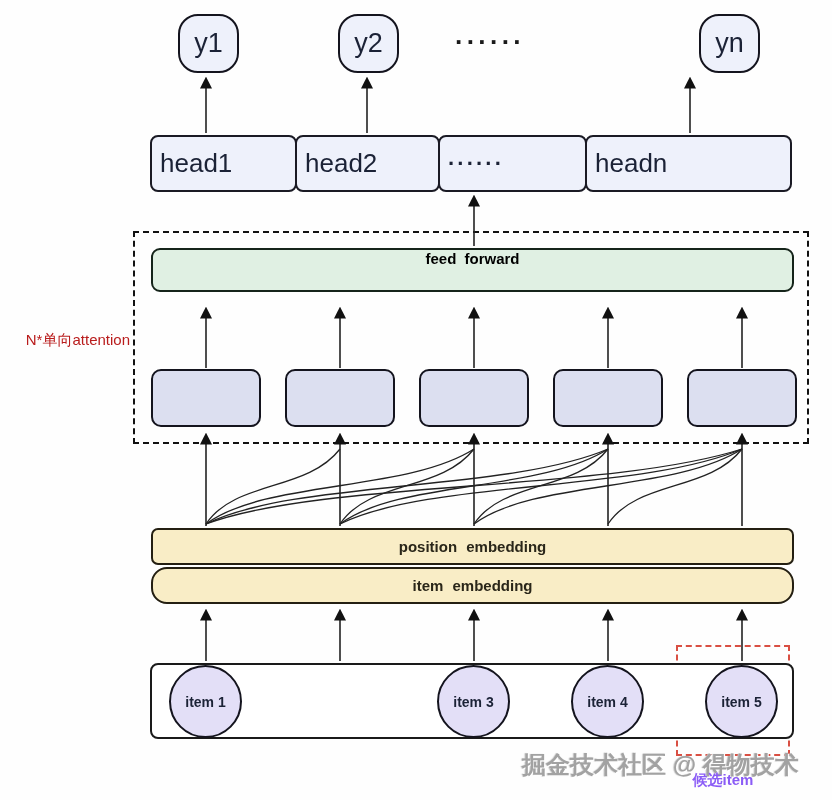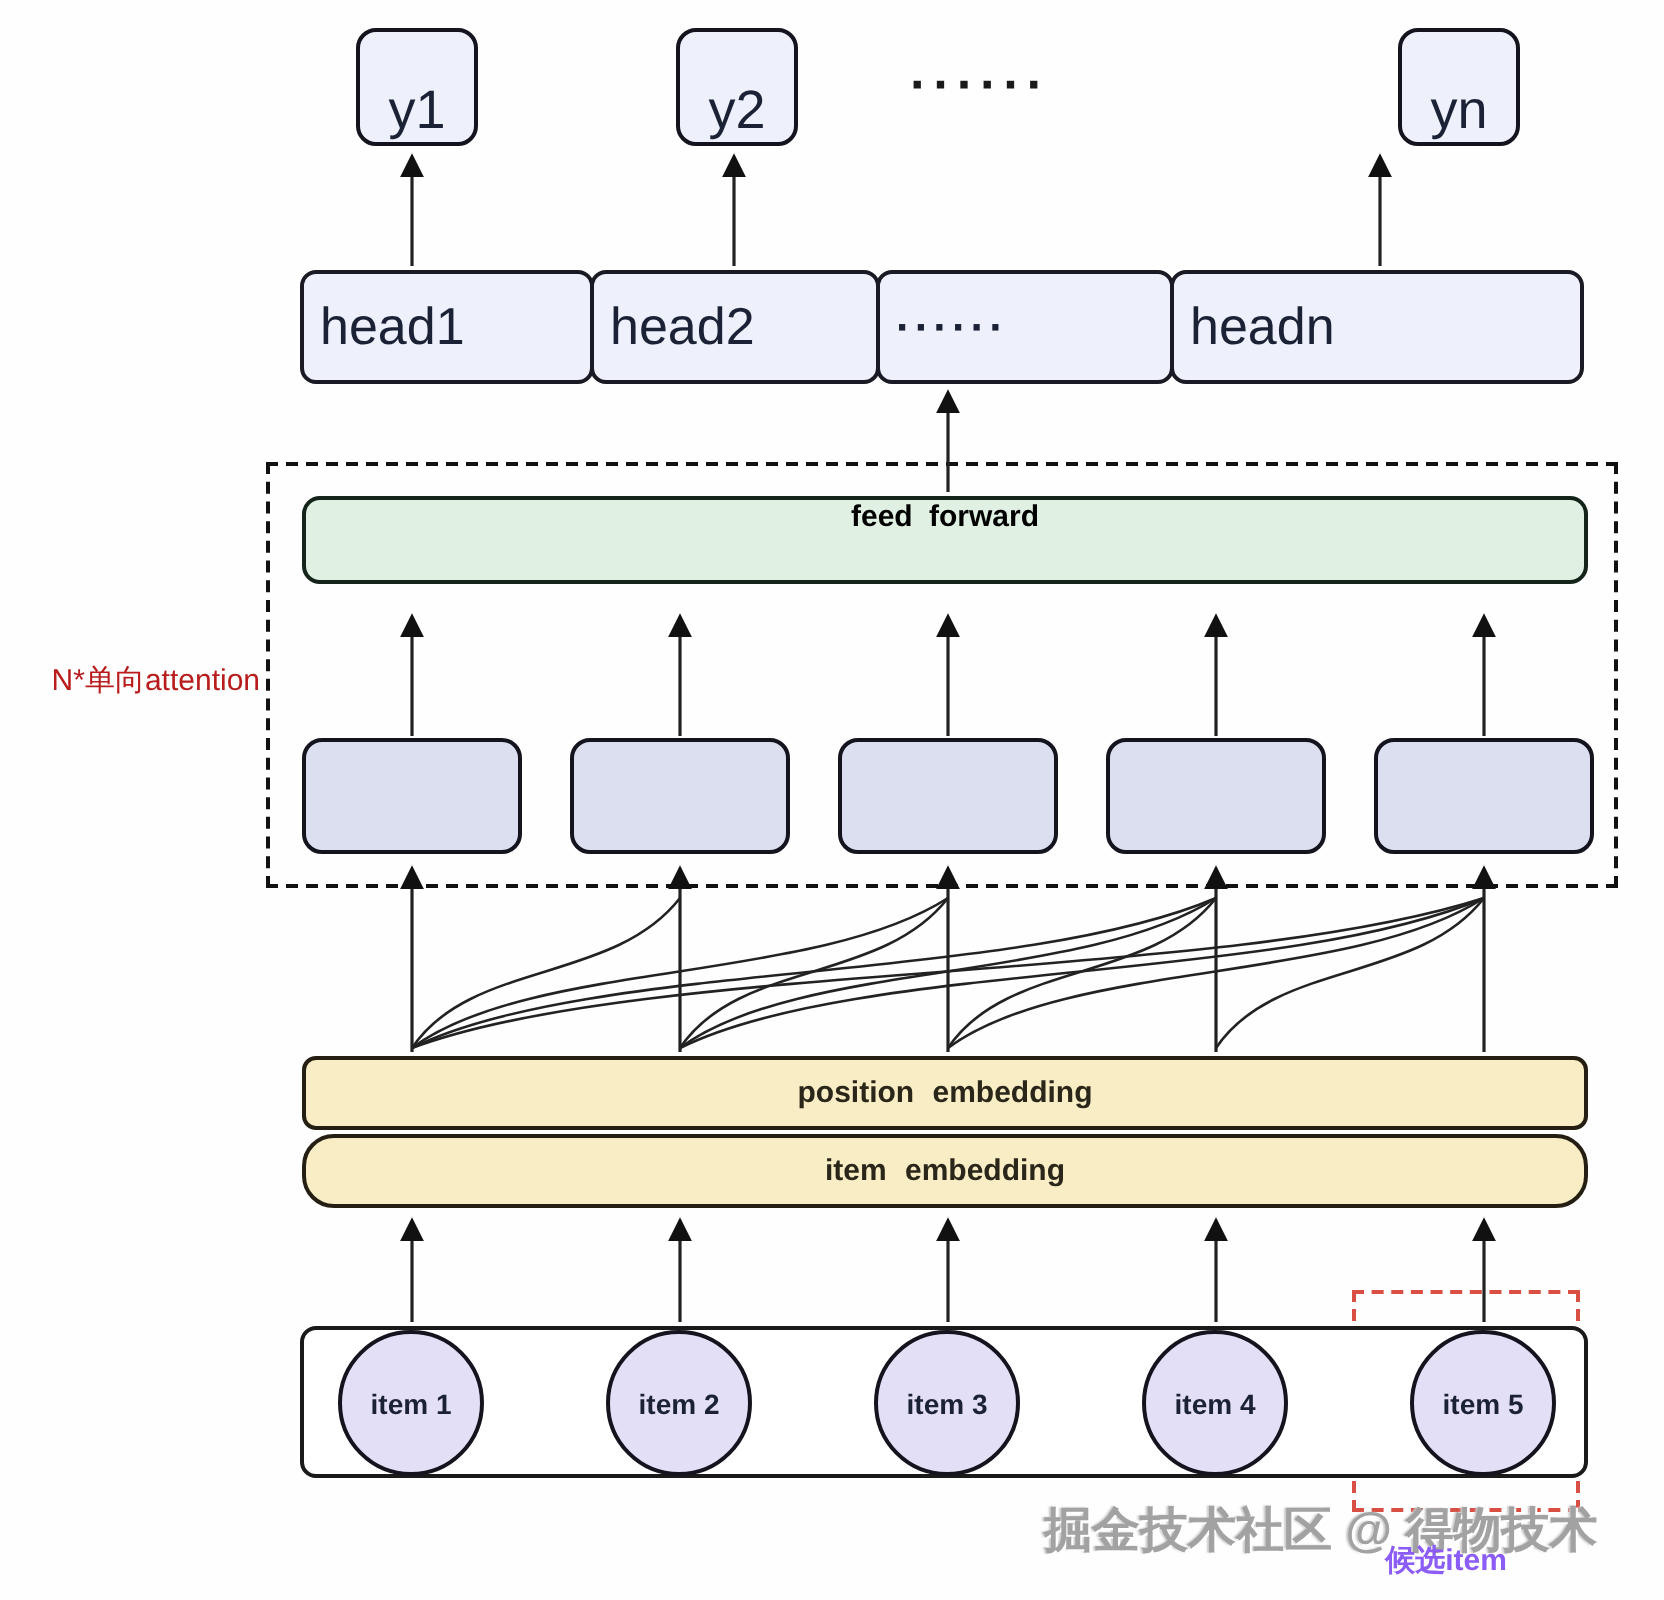--- a/index.html
+++ b/index.html
@@ -3,22 +3,22 @@
 <meta charset="utf-8">
 <style>
   html,body{margin:0;padding:0;background:#ffffff;}
   #canvas{
     position:relative;width:832px;height:800px;background:#fefefe;overflow:hidden;
     font-family:"Liberation Sans","DejaVu Sans",sans-serif;color:#1b2236;
   }
   .abs{position:absolute;align-items:flex-end;}
   
   .ybox{
-    width:57px;height:55px;background:#eef1fb;border:2.5px solid #14141e;border-radius:10px;
-    display:flex;align-items:flex-end;justify-content:center;
+    width:57px;height:55px;background:#eef1fb;border:2.5px solid #14141e;border-radius:20px;
+    display:flex;align-items:center;justify-content:center;
     font-size:27px;color:#1b2236;
   }
   .dots-top{
     width:70px;height:56px;display:flex;align-items:center;justify-content:center;
     font-size:26px;font-weight:bold;letter-spacing:3px;color:#1a1a1a;
   }
   
   .head-row{left:150px;top:135px;width:642px;height:57px;display:flex;}
   .head-cell{
     height:57px;background:#eef1fb;border:2px solid #1a1a24;border-radius:8px;
@@ -128,23 +128,20 @@
   </div>
   <div class="abs emb" style="top:567px;border-radius:16px;">
     <span>item embedding</span>
   </div>
 
   <div class="abs candidate-dashed"></div>
 
   <div class="abs items-box"></div>
   <div class="abs item-circle" style="left:169px;">
     <span>item 1</span>
-  </div>
-  <div class="abs item-circle" style="left:303px;">
-    <span>item 2</span>
   </div>
   <div class="abs item-circle" style="left:437px;">
     <span>item 3</span>
   </div>
   <div class="abs item-circle" style="left:571px;">
     <span>item 4</span>
   </div>
   <div class="abs item-circle" style="left:705px;">
     <span>item 5</span>
   </div>

